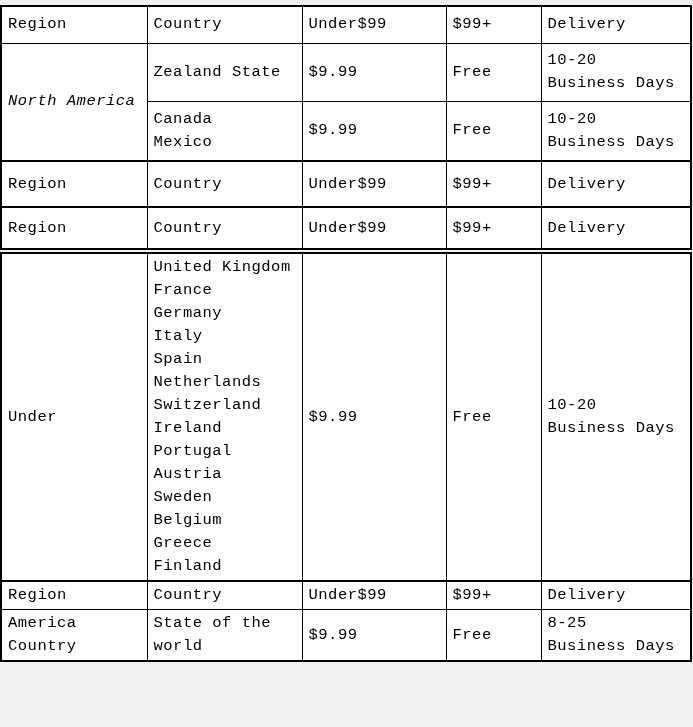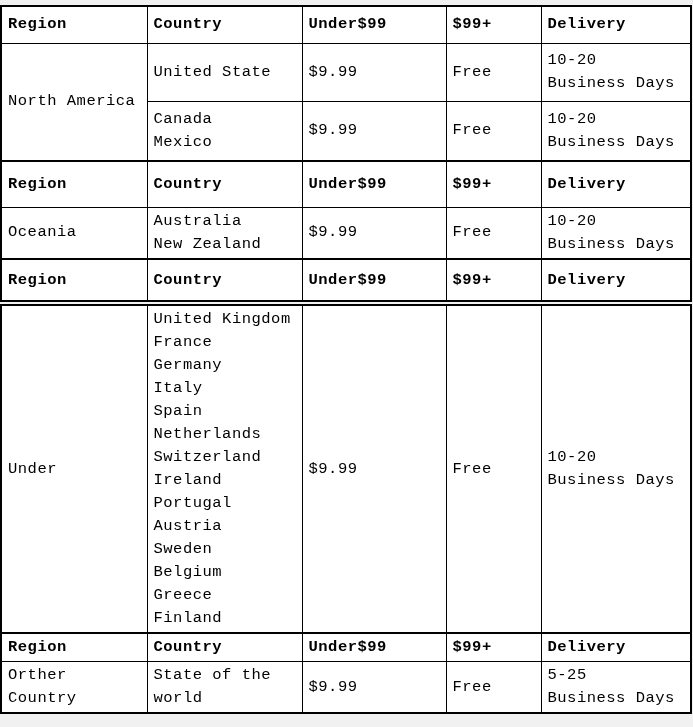--- a/index.html
+++ b/index.html
@@ -31,21 +31,21 @@
   }
   table.t th, table.t td{
     border:1px solid var(--grid);
     vertical-align:middle;
     text-align:left;
     padding:2px 4px 2px 6px;
     white-space:pre-line;
     overflow:hidden;
   }
   table.t th{
-    font-weight:bold;
+    font-weight:normal;
   }
   
   col.c-region{width:146px;}
   col.c-country{width:155px;}
   col.c-under{width:144px;}
   col.c-over{width:95px;}
   col.c-delivery{width:150px;}
   
   .t1 tr.hdr   > *{height:37px;}
   .t1 tr.row-a > *{height:58px;}
@@ -54,21 +54,21 @@
   .t2 tr.row-a > *{height:52px;}
   .t3 tr.hdr   > *{height:42px;}
   .t4 tr.row-a > *{height:328px;}
   .t5 tr.hdr   > *{height:28px;}
   .t5 tr.row-a > *{height:48px;}
   
   .t2,.t3,.t5{margin-top:-2px;}
   .t4{margin-top:2px;}
   
   .t4{border-left:3px solid var(--accent);}
-  .region-center{text-align:center;padding-left:0;}
+  .region-center{text-align:center;padding-left:0;font-style:italic;}
 </style>
 </head>
 <body>
 
 <div class="canvas">
 
   <table class="t t1">
     <colgroup>
       <col class="c-region">
         <col class="c-country">
@@ -79,21 +79,21 @@
     <tbody>
         <tr class="hdr">
       <th>Region</th>
       <th>Country</th>
       <th>Under$99</th>
       <th>$99+</th>
       <th>Delivery</th>
     </tr>
     <tr class="row-a">
       <td class="region-center" rowspan="2">North America</td>
-      <td>United State</td>
+      <td>Zealand State</td>
       <td>$9.99</td>
       <td>Free</td>
       <td>10-20
 Business Days</td>
     </tr>
     <tr class="row-b">
       <td>Canada
 Mexico</td>
       <td>$9.99</td>
       <td>Free</td>
@@ -111,29 +111,20 @@
         <col class="c-over">
         <col class="c-delivery">
     </colgroup>
     <tbody>
         <tr class="hdr">
       <th>Region</th>
       <th>Country</th>
       <th>Under$99</th>
       <th>$99+</th>
       <th>Delivery</th>
-    </tr>
-    <tr class="row-a">
-      <td>Oceania</td>
-      <td>Australia
-New Zealand</td>
-      <td>$9.99</td>
-      <td>Free</td>
-      <td>10-20
-Business Days</td>
     </tr>
   </tbody>
     </table>
 
   <table class="t t3">
     <colgroup>
       <col class="c-region">
         <col class="c-country">
         <col class="c-under">
         <col class="c-over">
@@ -193,24 +184,24 @@
     </colgroup>
     <tbody>
         <tr class="hdr">
       <th>Region</th>
       <th>Country</th>
       <th>Under$99</th>
       <th>$99+</th>
       <th>Delivery</th>
     </tr>
     <tr class="row-a">
-      <td>Orther Country</td>
+      <td>America Country</td>
       <td>State of the
 world</td>
       <td>$9.99</td>
       <td>Free</td>
-      <td>5-25
+      <td>8-25
 Business Days</td>
     </tr>
   </tbody>
     </table>
 
 </div>
 
 </body></html>

